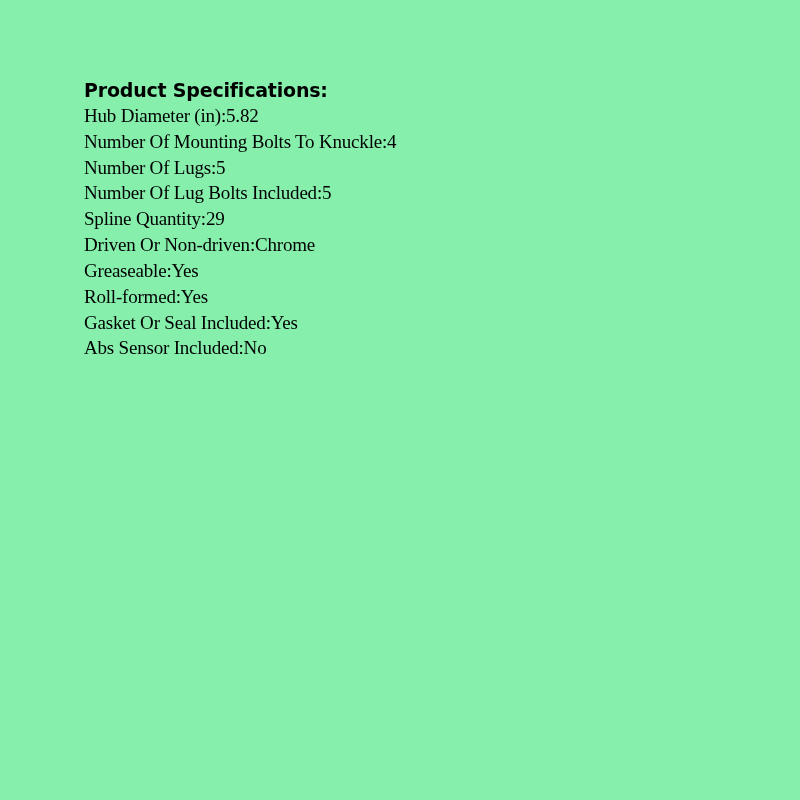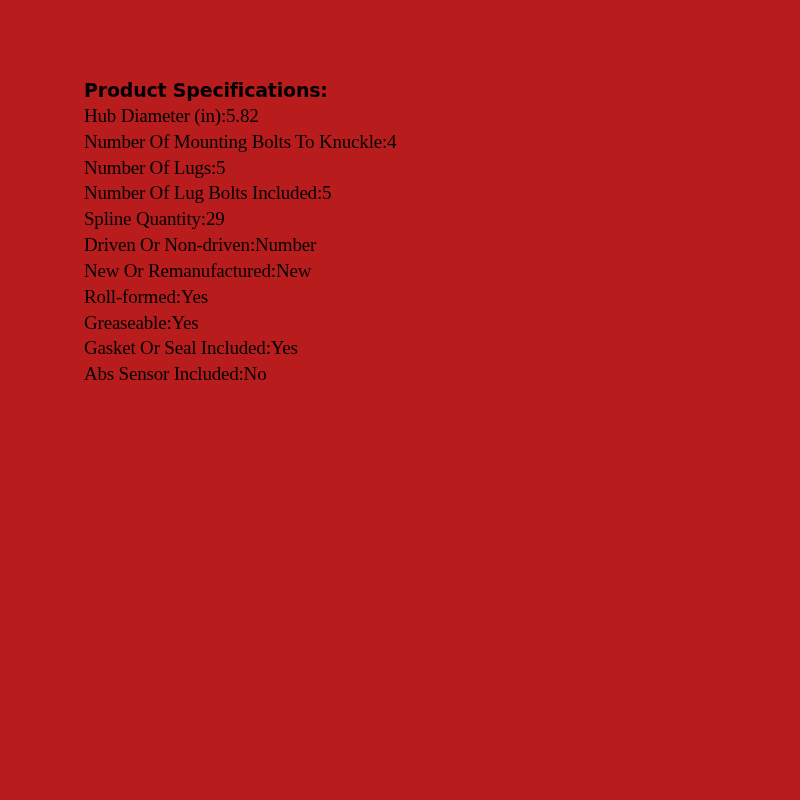--- a/index.html
+++ b/index.html
@@ -7,21 +7,21 @@
     padding: 0;
     width: 800px;
     height: 800px;
     background: #ffffff;
     overflow: hidden;
   }
   .page {
     position: relative;
     width: 800px;
     height: 800px;
-    background: #b91c1c;
+    background: #86efac;
   }
   .spec-block {
     position: absolute;
     left: 84px;
     top: 78px;
     color: #000000;
     font-family: "DejaVu Sans", sans-serif;
     font-size: 19px;
     line-height: 24.85px;
     letter-spacing: -0.2px;
@@ -40,21 +40,20 @@
 
 <div class="page">
   <div class="spec-block">
     <div class="spec-heading">Product Specifications:</div>
     <div id="spec-rows">
         <div class="spec-row"><span class="spec-label">Hub Diameter (in)</span><span class="spec-colon">:</span><span class="spec-value">5.82</span></div>
         <div class="spec-row"><span class="spec-label">Number Of Mounting Bolts To Knuckle</span><span class="spec-colon">:</span><span class="spec-value">4</span></div>
         <div class="spec-row"><span class="spec-label">Number Of Lugs</span><span class="spec-colon">:</span><span class="spec-value">5</span></div>
         <div class="spec-row"><span class="spec-label">Number Of Lug Bolts Included</span><span class="spec-colon">:</span><span class="spec-value">5</span></div>
         <div class="spec-row"><span class="spec-label">Spline Quantity</span><span class="spec-colon">:</span><span class="spec-value">29</span></div>
-        <div class="spec-row"><span class="spec-label">Driven Or Non-driven</span><span class="spec-colon">:</span><span class="spec-value">Number</span></div>
-        <div class="spec-row"><span class="spec-label">New Or Remanufactured</span><span class="spec-colon">:</span><span class="spec-value">New</span></div>
+        <div class="spec-row"><span class="spec-label">Driven Or Non-driven</span><span class="spec-colon">:</span><span class="spec-value">Chrome</span></div>
+        <div class="spec-row"><span class="spec-label">Greaseable</span><span class="spec-colon">:</span><span class="spec-value">Yes</span></div>
         <div class="spec-row"><span class="spec-label">Roll-formed</span><span class="spec-colon">:</span><span class="spec-value">Yes</span></div>
-        <div class="spec-row"><span class="spec-label">Greaseable</span><span class="spec-colon">:</span><span class="spec-value">Yes</span></div>
         <div class="spec-row"><span class="spec-label">Gasket Or Seal Included</span><span class="spec-colon">:</span><span class="spec-value">Yes</span></div>
         <div class="spec-row"><span class="spec-label">Abs Sensor Included</span><span class="spec-colon">:</span><span class="spec-value">No</span></div>
       </div>
   </div>
 </div>
 
 </body></html>

